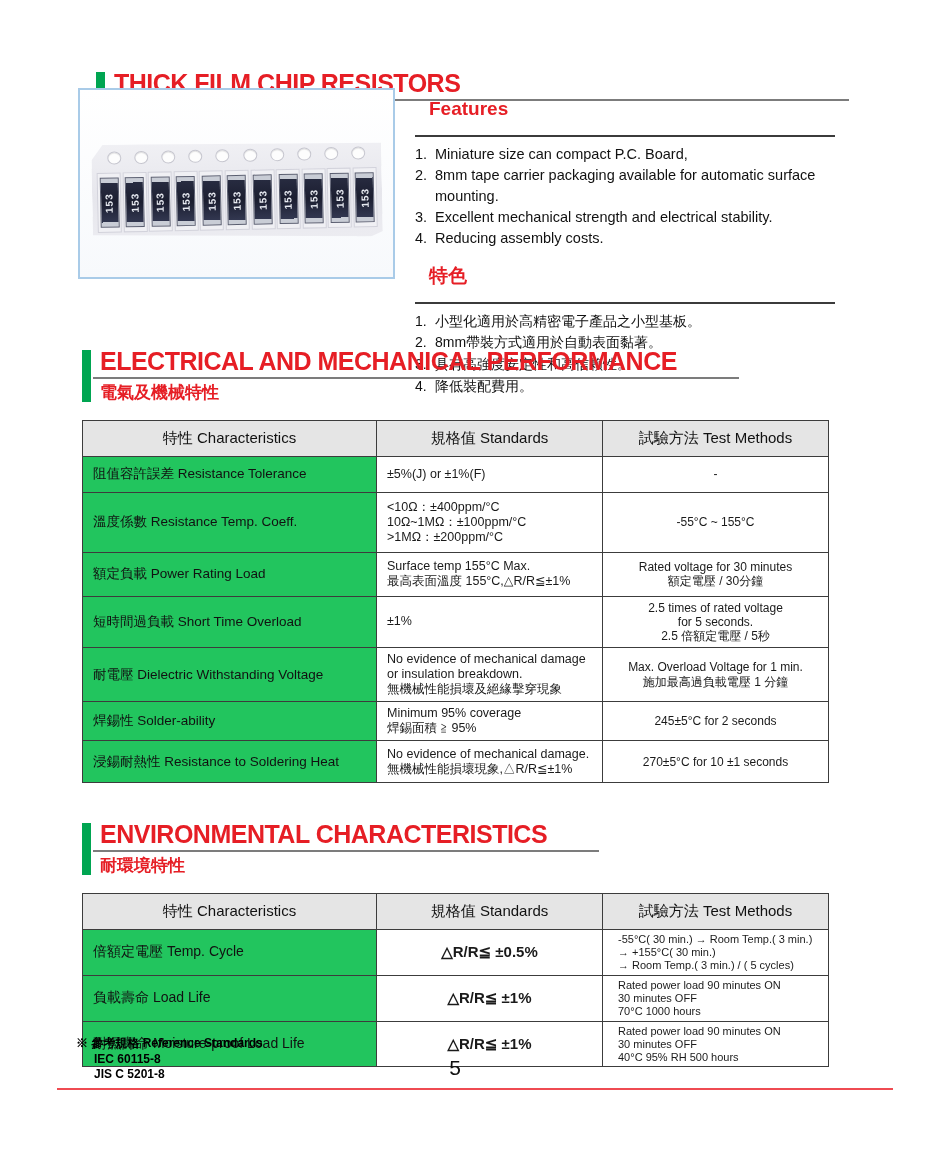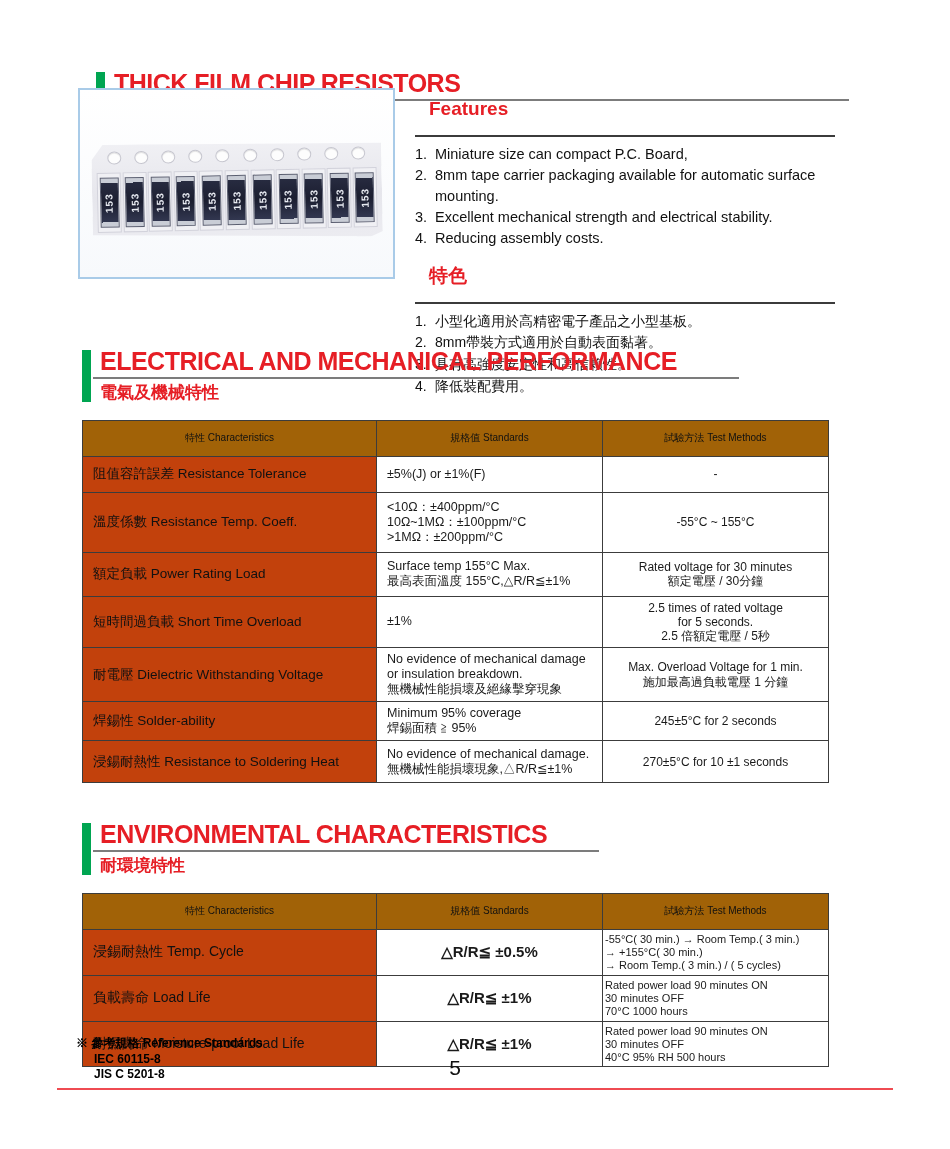--- a/index.html
+++ b/index.html
@@ -55,38 +55,38 @@
   
   #flow { position:absolute; left:82px; top:348px; width:748px; }
   #flow .sec-head { margin-bottom:16px; }
   #flow .green-bar { height:52px; }
   #elec-head .gray-rule { width:646px; }
   #env-head  .gray-rule { width:506px; }
   #main-head .gray-rule { width:742px; }
 
   table { border-collapse:collapse; width:746px; table-layout:fixed; margin-bottom:38px; }
   th, td { border:1px solid #3c3c3c; padding:4px 8px; vertical-align:middle; white-space:pre-line; }
-  thead th { background:#a16207; font-weight:normal; font-size:10px; text-align:center; height:36px; color:#111; }
-  td:first-child { background:#c2410c; font-size:13.5px; padding-left:10px; color:#111; }
+  thead th { background:#e5e5e5; font-weight:normal; font-size:15px; text-align:center; height:36px; color:#111; }
+  td:first-child { background:#22c55e; font-size:13.5px; padding-left:10px; color:#111; }
 
   #table-electrical td:nth-child(2) { font-size:12.5px; line-height:1.2; padding-left:10px; }
   #table-electrical td:nth-child(3) { font-size:12px;  line-height:1.18;text-align:center; }
   #table-electrical tbody tr:nth-child(1) td:nth-child(3) { text-align:center; }
   #table-electrical tbody tr:nth-child(1) { height:36px; }
   #table-electrical tbody tr:nth-child(2) { height:60px; }
   #table-electrical tbody tr:nth-child(3) { height:44px; }
   #table-electrical tbody tr:nth-child(4) { height:44px; }
   #table-electrical tbody tr:nth-child(5) { height:46px; }
   #table-electrical tbody tr:nth-child(6) { height:36px; }
   #table-electrical tbody tr:nth-child(7) { height:42px;padding-left:36px; }
   #table-electrical tbody tr:nth-child(8) { height:42px; }
 
   #table-env td:nth-child(1) { font-size:14px; }
   #table-env td:nth-child(2) { text-align:center; font-weight:bold; font-size:15px; }
-  #table-env td:nth-child(3) { font-size:11px; line-height:1.18; padding:3px 2px; }
+  #table-env td:nth-child(3) { font-size:11px; line-height:1.18; padding:3px 15px; }
   #table-env tbody tr { height:42px; }
 
   
   #footer-note { position:absolute; left:76px; top:1036px; font-size:12px; font-weight:bold; color:#000000; line-height:1.3; }
   #footer-note .std-line { padding-left:18px; }
   #page-number { position:absolute; left:0; right:40px; top:1056px; text-align:center; font-size:21px; color:#111; }
   #bottom-rule { position:absolute; left:57px; top:1088px; width:836px; height:2px; background:#ef4b52; }
 </style>
 </head>
 <body>
@@ -302,21 +302,21 @@
       </colgroup>
   <thead>
         <tr>
           <th>特性 Characteristics</th>
           <th>規格值 Standards</th>
           <th>試驗方法 Test Methods</th>
         </tr>
       </thead>
       <tbody>
         <tr>
-          <td>浸錫耐熱性 Temp. Cycle</td>
+          <td>倍額定電壓 Temp. Cycle</td>
           <td>△R/R≦ ±0.5%</td>
           <td>-55°C( 30 min.) → Room Temp.( 3 min.)
 → +155°C( 30 min.)
 → Room Temp.( 3 min.) / ( 5 cycles)</td>
         </tr>
         <tr>
           <td>負載壽命 Load Life</td>
           <td>△R/R≦ ±1%</td>
           <td>Rated power load 90 minutes ON
 30 minutes OFF

